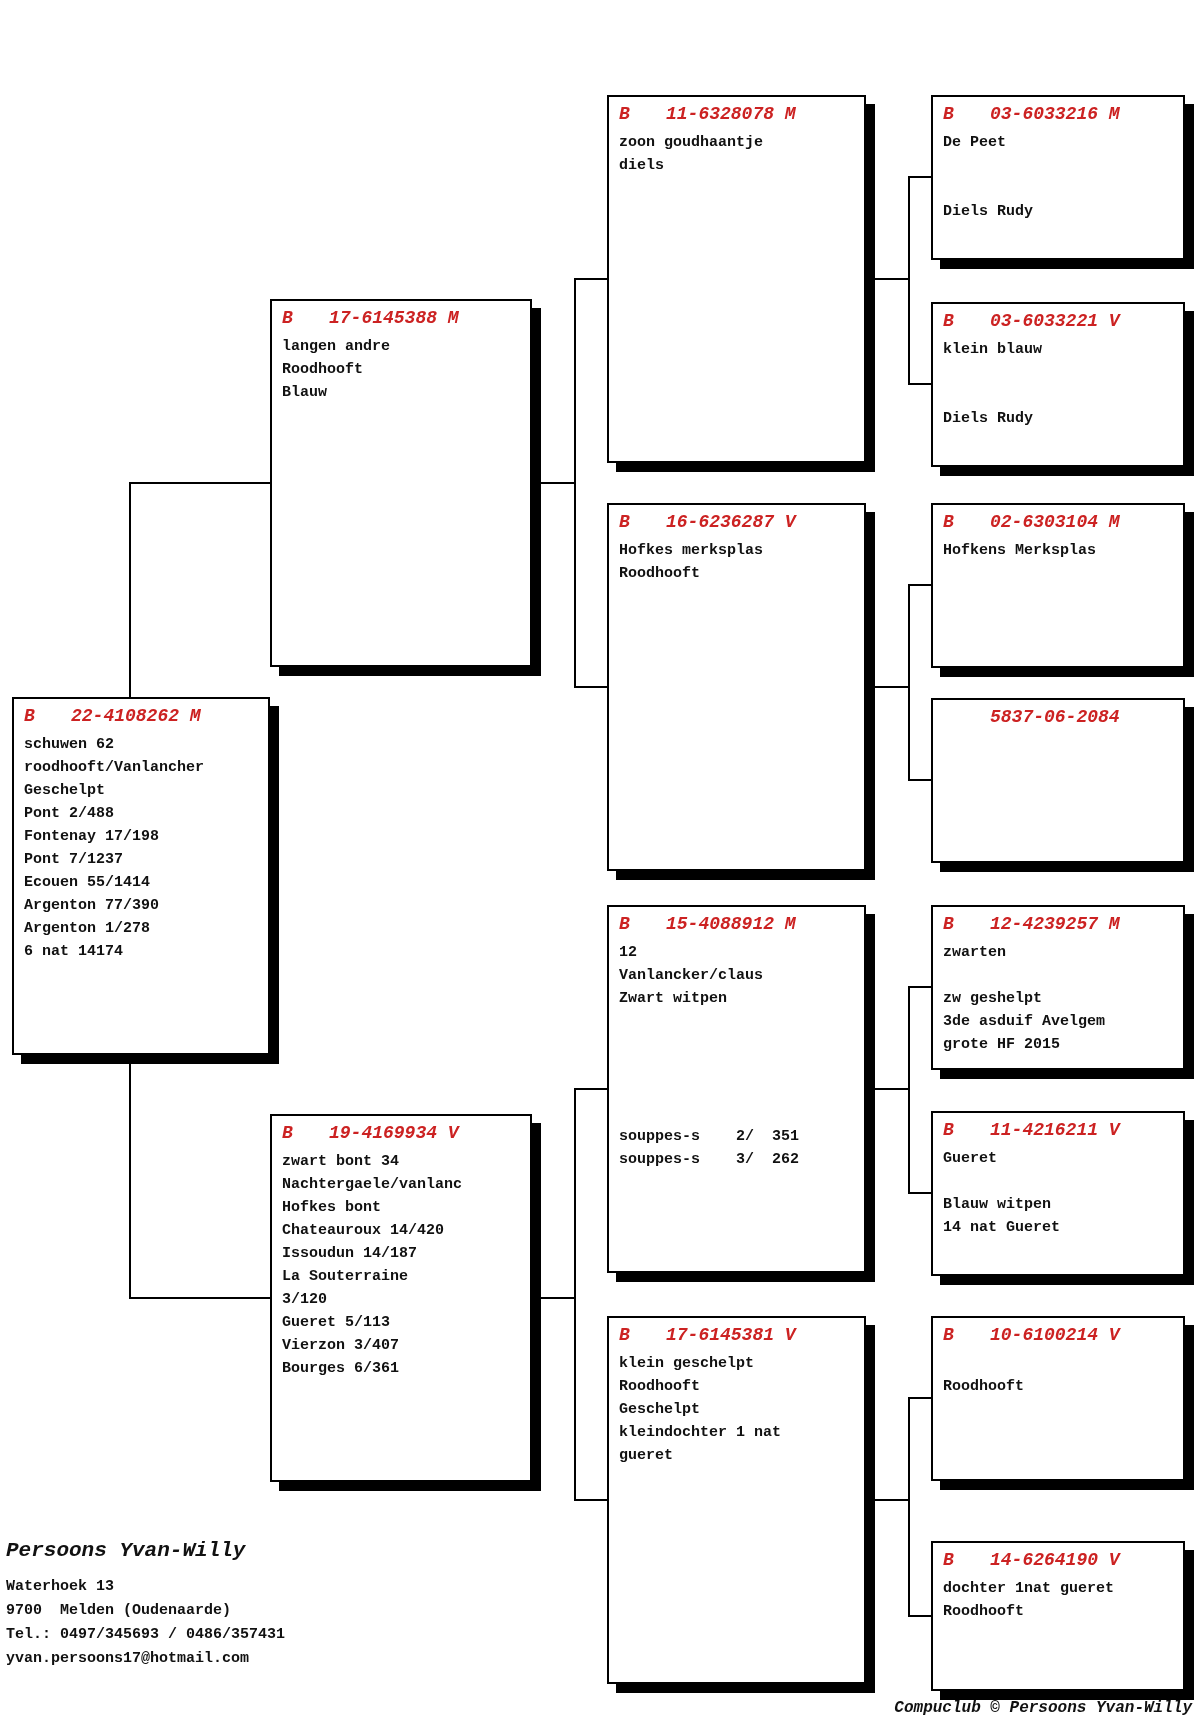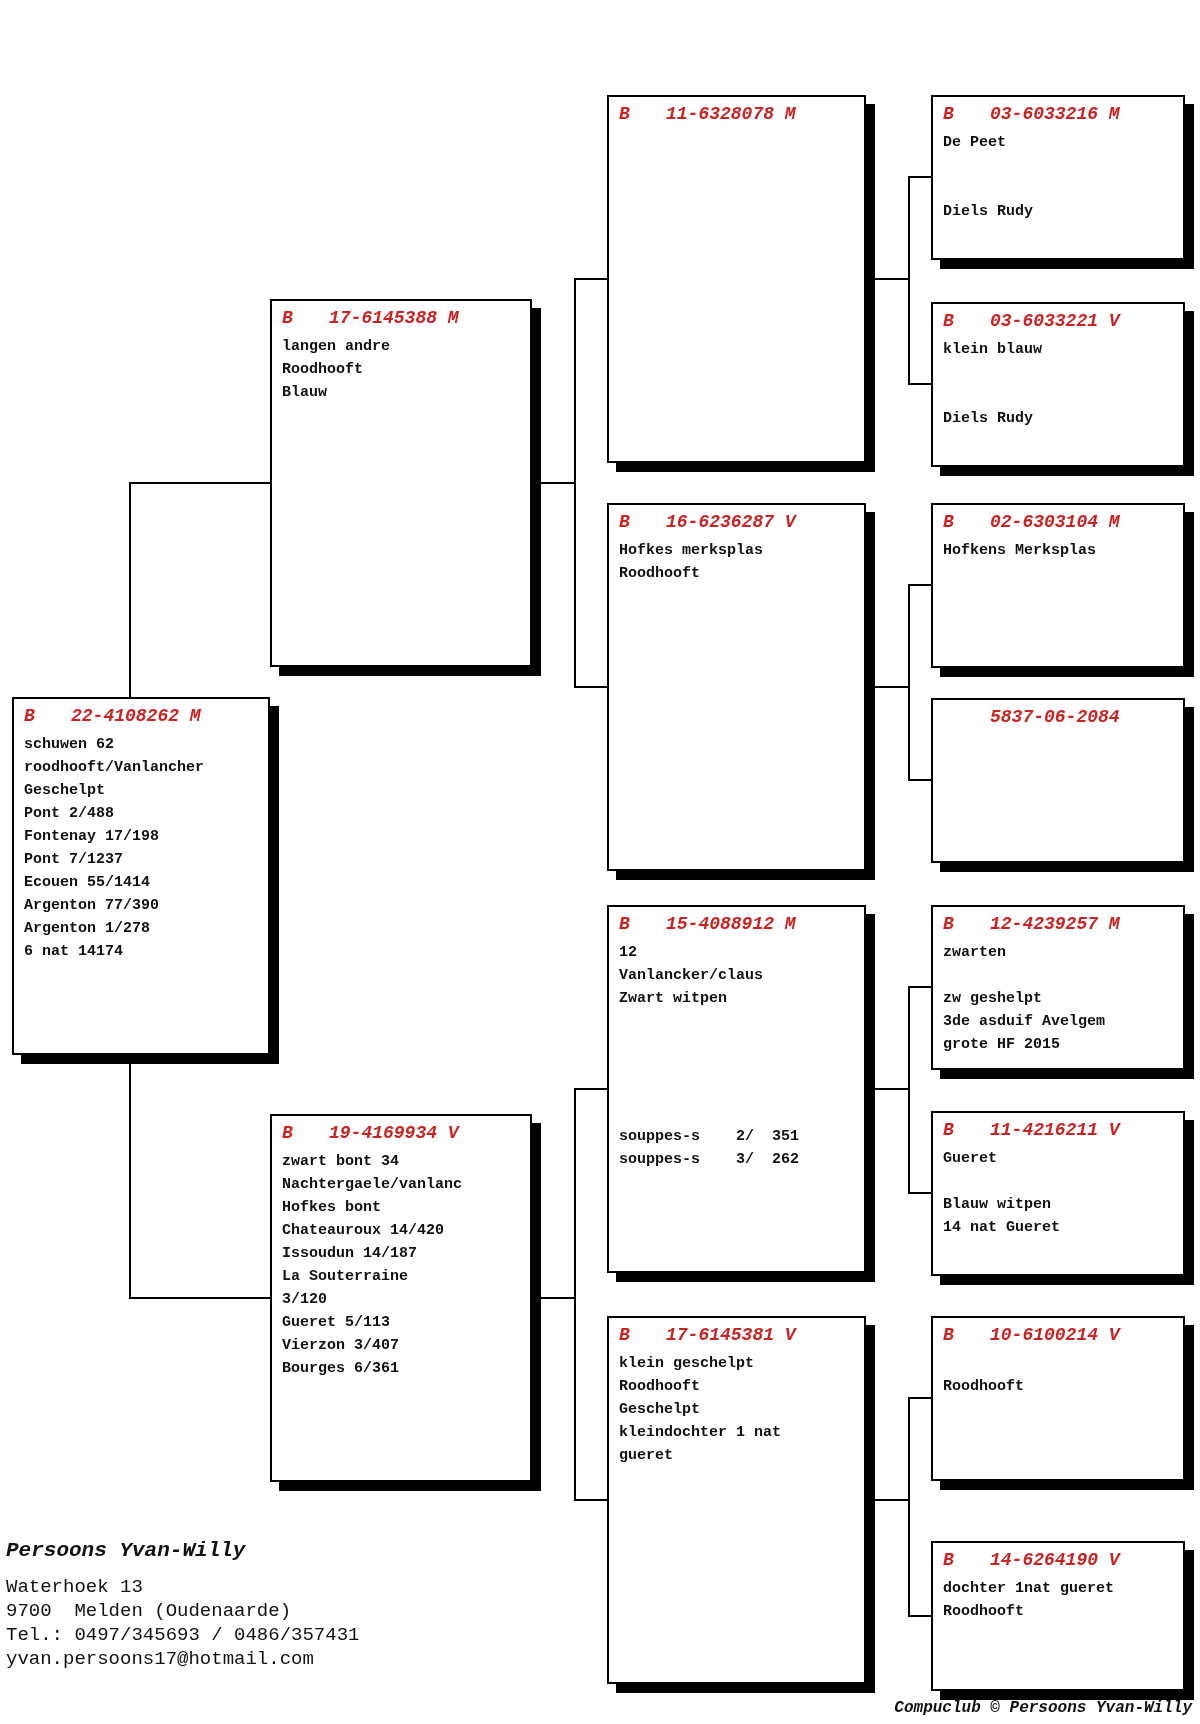--- a/index.html
+++ b/index.html
@@ -19,21 +19,21 @@
   .pbox-header {
     display:flex; align-items:baseline; padding:7px 6px 2px 10px;
     font-size:18px; font-weight:bold; font-style:italic; white-space:pre;
   }
   .pbox-prefix { display:inline-block; width:47px; flex:0 0 47px; }
   .pbox-body { padding:5px 6px 0 10px; font-size:15px; font-weight:bold; color:#111111; }
   .pline { height:23px; line-height:23px; white-space:pre; overflow:hidden; }
   .conn { position:absolute; background:#000000; }
   .owner { position:absolute; left:6px; top:1538px; color:#111111; }
   .owner-name { font-size:21px; font-weight:bold; line-height:26px; margin-bottom:11px;font-style:italic; }
-  .owner-line { font-size:19px; font-weight:normal; line-height:24px; white-space:pre; }
+  .owner-line { font-size:15px; font-weight:bold; line-height:24px; white-space:pre; }
   .credit {
     position:absolute; right:8px; top:1699px;
     font-size:16px; font-weight:bold; font-style:italic; color:#111111; white-space:pre;
   }
 </style>
 </head>
 <body>
 
 <div class="page">
 
@@ -72,20 +72,24 @@
           <div class="pline">Issoudun 14/187</div>
           <div class="pline">La Souterraine</div>
           <div class="pline">3/120</div>
           <div class="pline">Gueret 5/113</div>
           <div class="pline">Vierzon 3/407</div>
           <div class="pline">Bourges 6/361</div>
         </div>
       </div>
       <div class="pbox" style="left: 607px; top: 95px; width: 259px; height: 368px;">
         <div class="pbox-header" style="color: rgb(204, 34, 34);"><span class="pbox-prefix">B</span><span>11-6328078 M</span></div>
+        <div class="pbox-body">
+          <div class="pline">zoon goudhaantje</div>
+          <div class="pline">diels</div>
+        </div>
       </div>
       <div class="pbox" style="left: 607px; top: 503px; width: 259px; height: 368px;">
         <div class="pbox-header" style="color: rgb(204, 34, 34);"><span class="pbox-prefix">B</span><span>16-6236287 V</span></div>
         <div class="pbox-body">
           <div class="pline">Hofkes merksplas</div>
           <div class="pline">Roodhooft</div>
         </div>
       </div>
       <div class="pbox" style="left: 607px; top: 905px; width: 259px; height: 368px;">
         <div class="pbox-header" style="color: rgb(204, 34, 34);"><span class="pbox-prefix">B</span><span>15-4088912 M</span></div>

